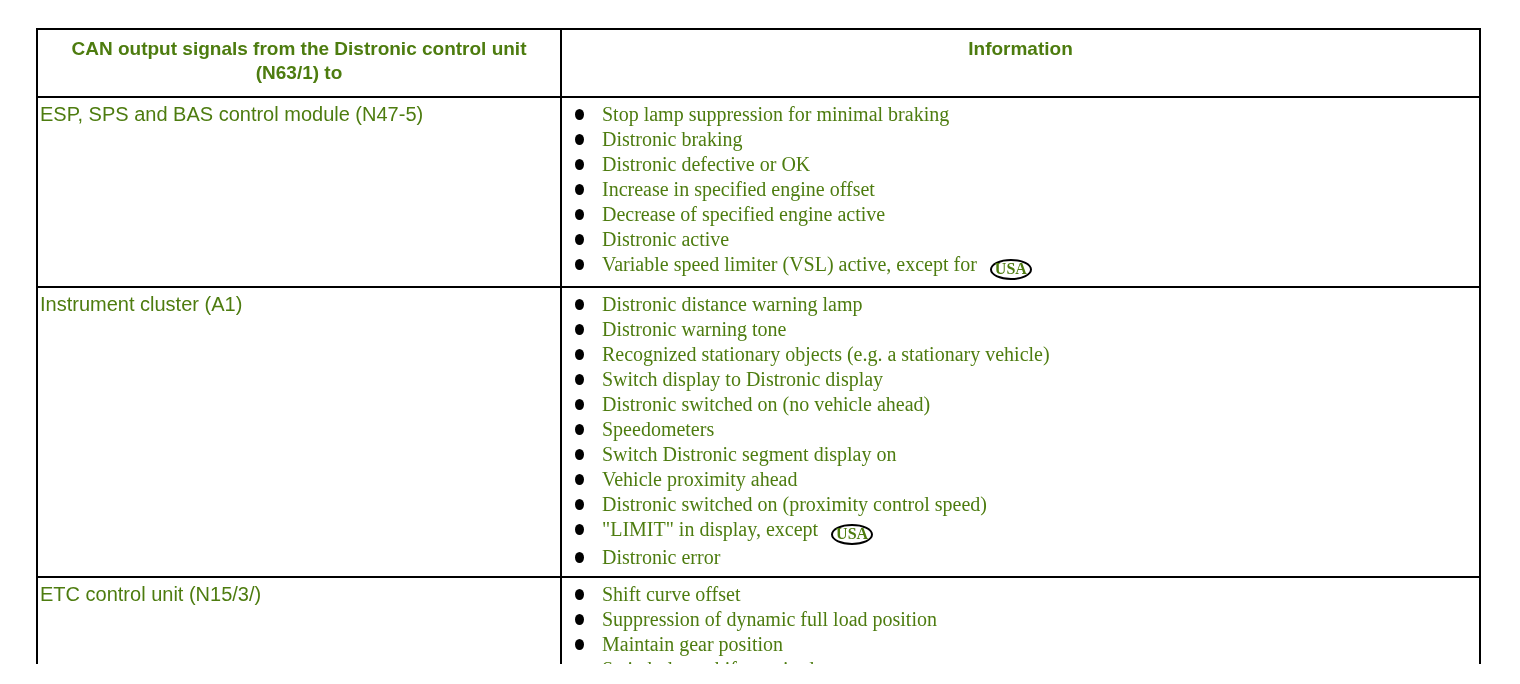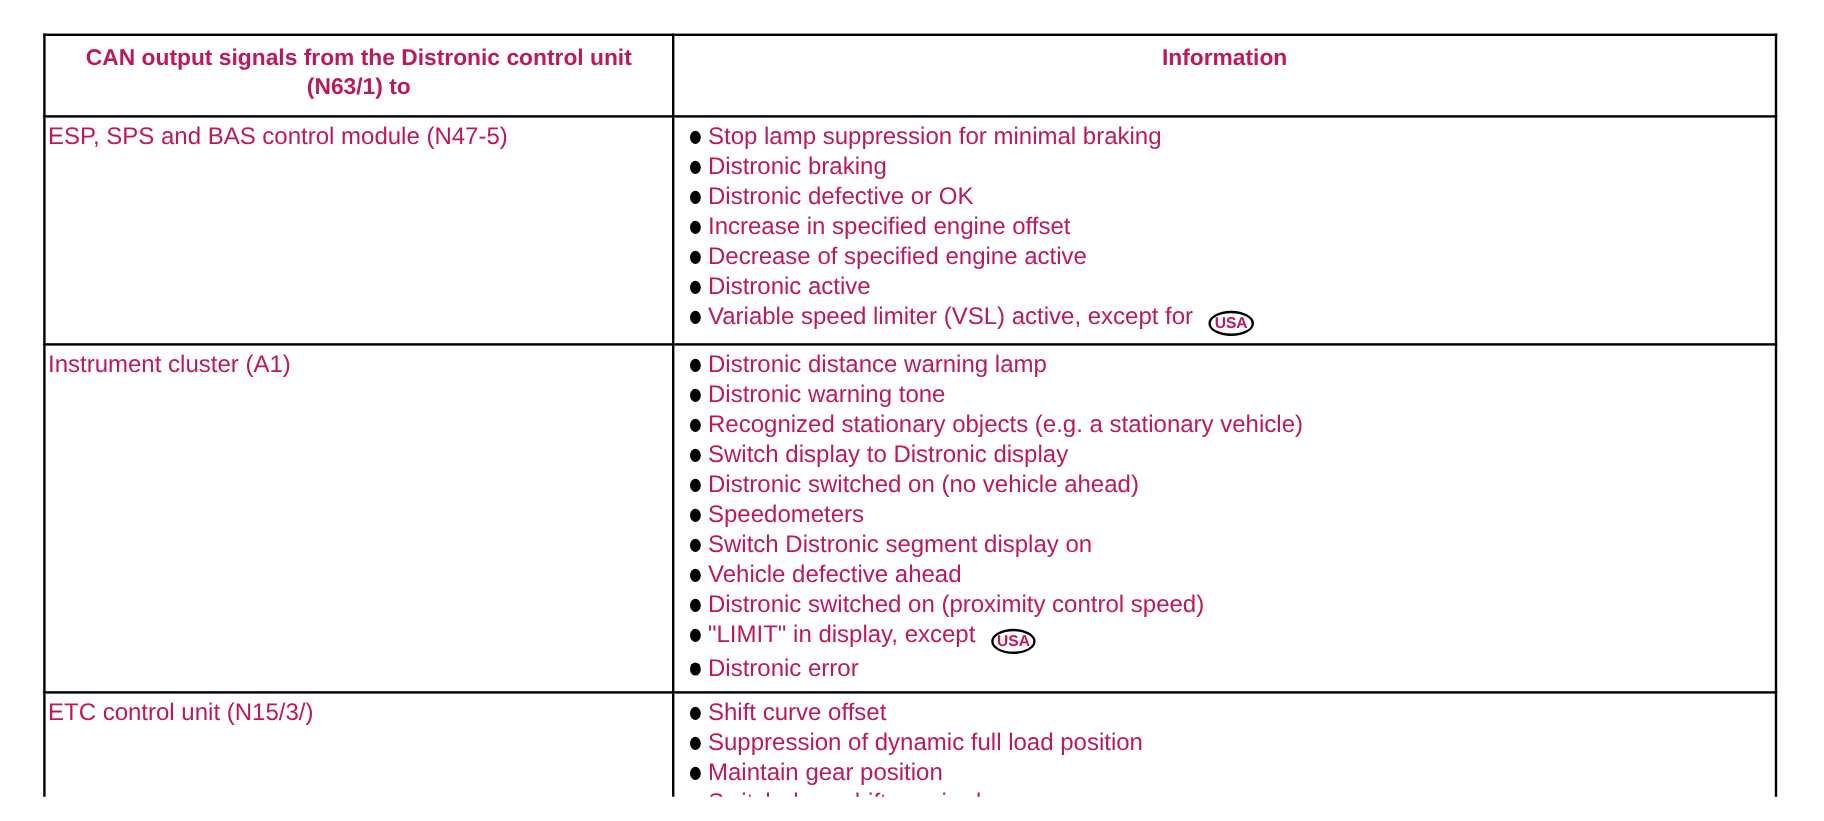--- a/index.html
+++ b/index.html
@@ -6,21 +6,21 @@
     margin: 0;
     padding: 0;
     background: #ffffff;
   }
   .canvas {
     position: relative;
     width: 1520px;
     height: 664px;
     background: #ffffff;
     font-family: "Liberation Sans", sans-serif;
-    color: #be185d;
+    color: #4d7c0f;
   }
   table.signal-table {
     position: absolute;
     left: 36px;
     top: 28px;
     width: 1443px;
     border-collapse: collapse;
     table-layout: fixed;
     background: #ffffff;
   }
@@ -51,42 +51,43 @@
   td.signals-cell {
     padding: 4px 6px 6px 0;
   }
   ul.signal-list {
     list-style: none;
     margin: 0;
     padding: 0;
   }
   li.signal-item {
     position: relative;
-    padding-left: 28px;
+    padding-left: 40px;
     font-size: 20px;
     line-height: 25px;
     white-space: nowrap;
+    font-family: Liberation Serif, serif;
   }
   .bullet-dot {
     position: absolute;
     left: 13px;
     top: 7px;
     width: 9px;
     height: 11px;
     background: #000000;
     border-radius: 50%;
   }
   .usa-badge {
     display: inline-block;
     box-sizing: border-box;
     min-width: 34px;
     height: 21px;
     border: 2.5px solid #000000;
     border-radius: 50%;
-    font-size: 13px;
+    font-size: 16px;
     font-weight: bold;
     line-height: 16px;
     text-align: center;
     padding: 0 3px;
     margin-left: 13px;
     vertical-align: -3px;
     letter-spacing: 0px;
   }
 </style>
 </head>
@@ -123,21 +124,21 @@
           <td class="device-cell">Instrument cluster (A1)</td>
           <td class="signals-cell">
             <ul class="signal-list">
               <li class="signal-item"><span class="bullet-dot"></span><span>Distronic distance warning lamp</span></li>
               <li class="signal-item"><span class="bullet-dot"></span><span>Distronic warning tone</span></li>
               <li class="signal-item"><span class="bullet-dot"></span><span>Recognized stationary objects (e.g. a stationary vehicle)</span></li>
               <li class="signal-item"><span class="bullet-dot"></span><span>Switch display to Distronic display</span></li>
               <li class="signal-item"><span class="bullet-dot"></span><span>Distronic switched on (no vehicle ahead)</span></li>
               <li class="signal-item"><span class="bullet-dot"></span><span>Speedometers</span></li>
               <li class="signal-item"><span class="bullet-dot"></span><span>Switch Distronic segment display on</span></li>
-              <li class="signal-item"><span class="bullet-dot"></span><span>Vehicle defective ahead</span></li>
+              <li class="signal-item"><span class="bullet-dot"></span><span>Vehicle proximity ahead</span></li>
               <li class="signal-item"><span class="bullet-dot"></span><span>Distronic switched on (proximity control speed)</span></li>
               <li class="signal-item"><span class="bullet-dot"></span><span>"LIMIT" in display, except</span><span class="usa-badge">USA</span></li>
               <li class="signal-item"><span class="bullet-dot"></span><span>Distronic error</span></li>
             </ul>
           </td>
         </tr>
         <tr>
           <td class="device-cell">ETC control unit (N15/3/)</td>
           <td class="signals-cell">
             <ul class="signal-list">

